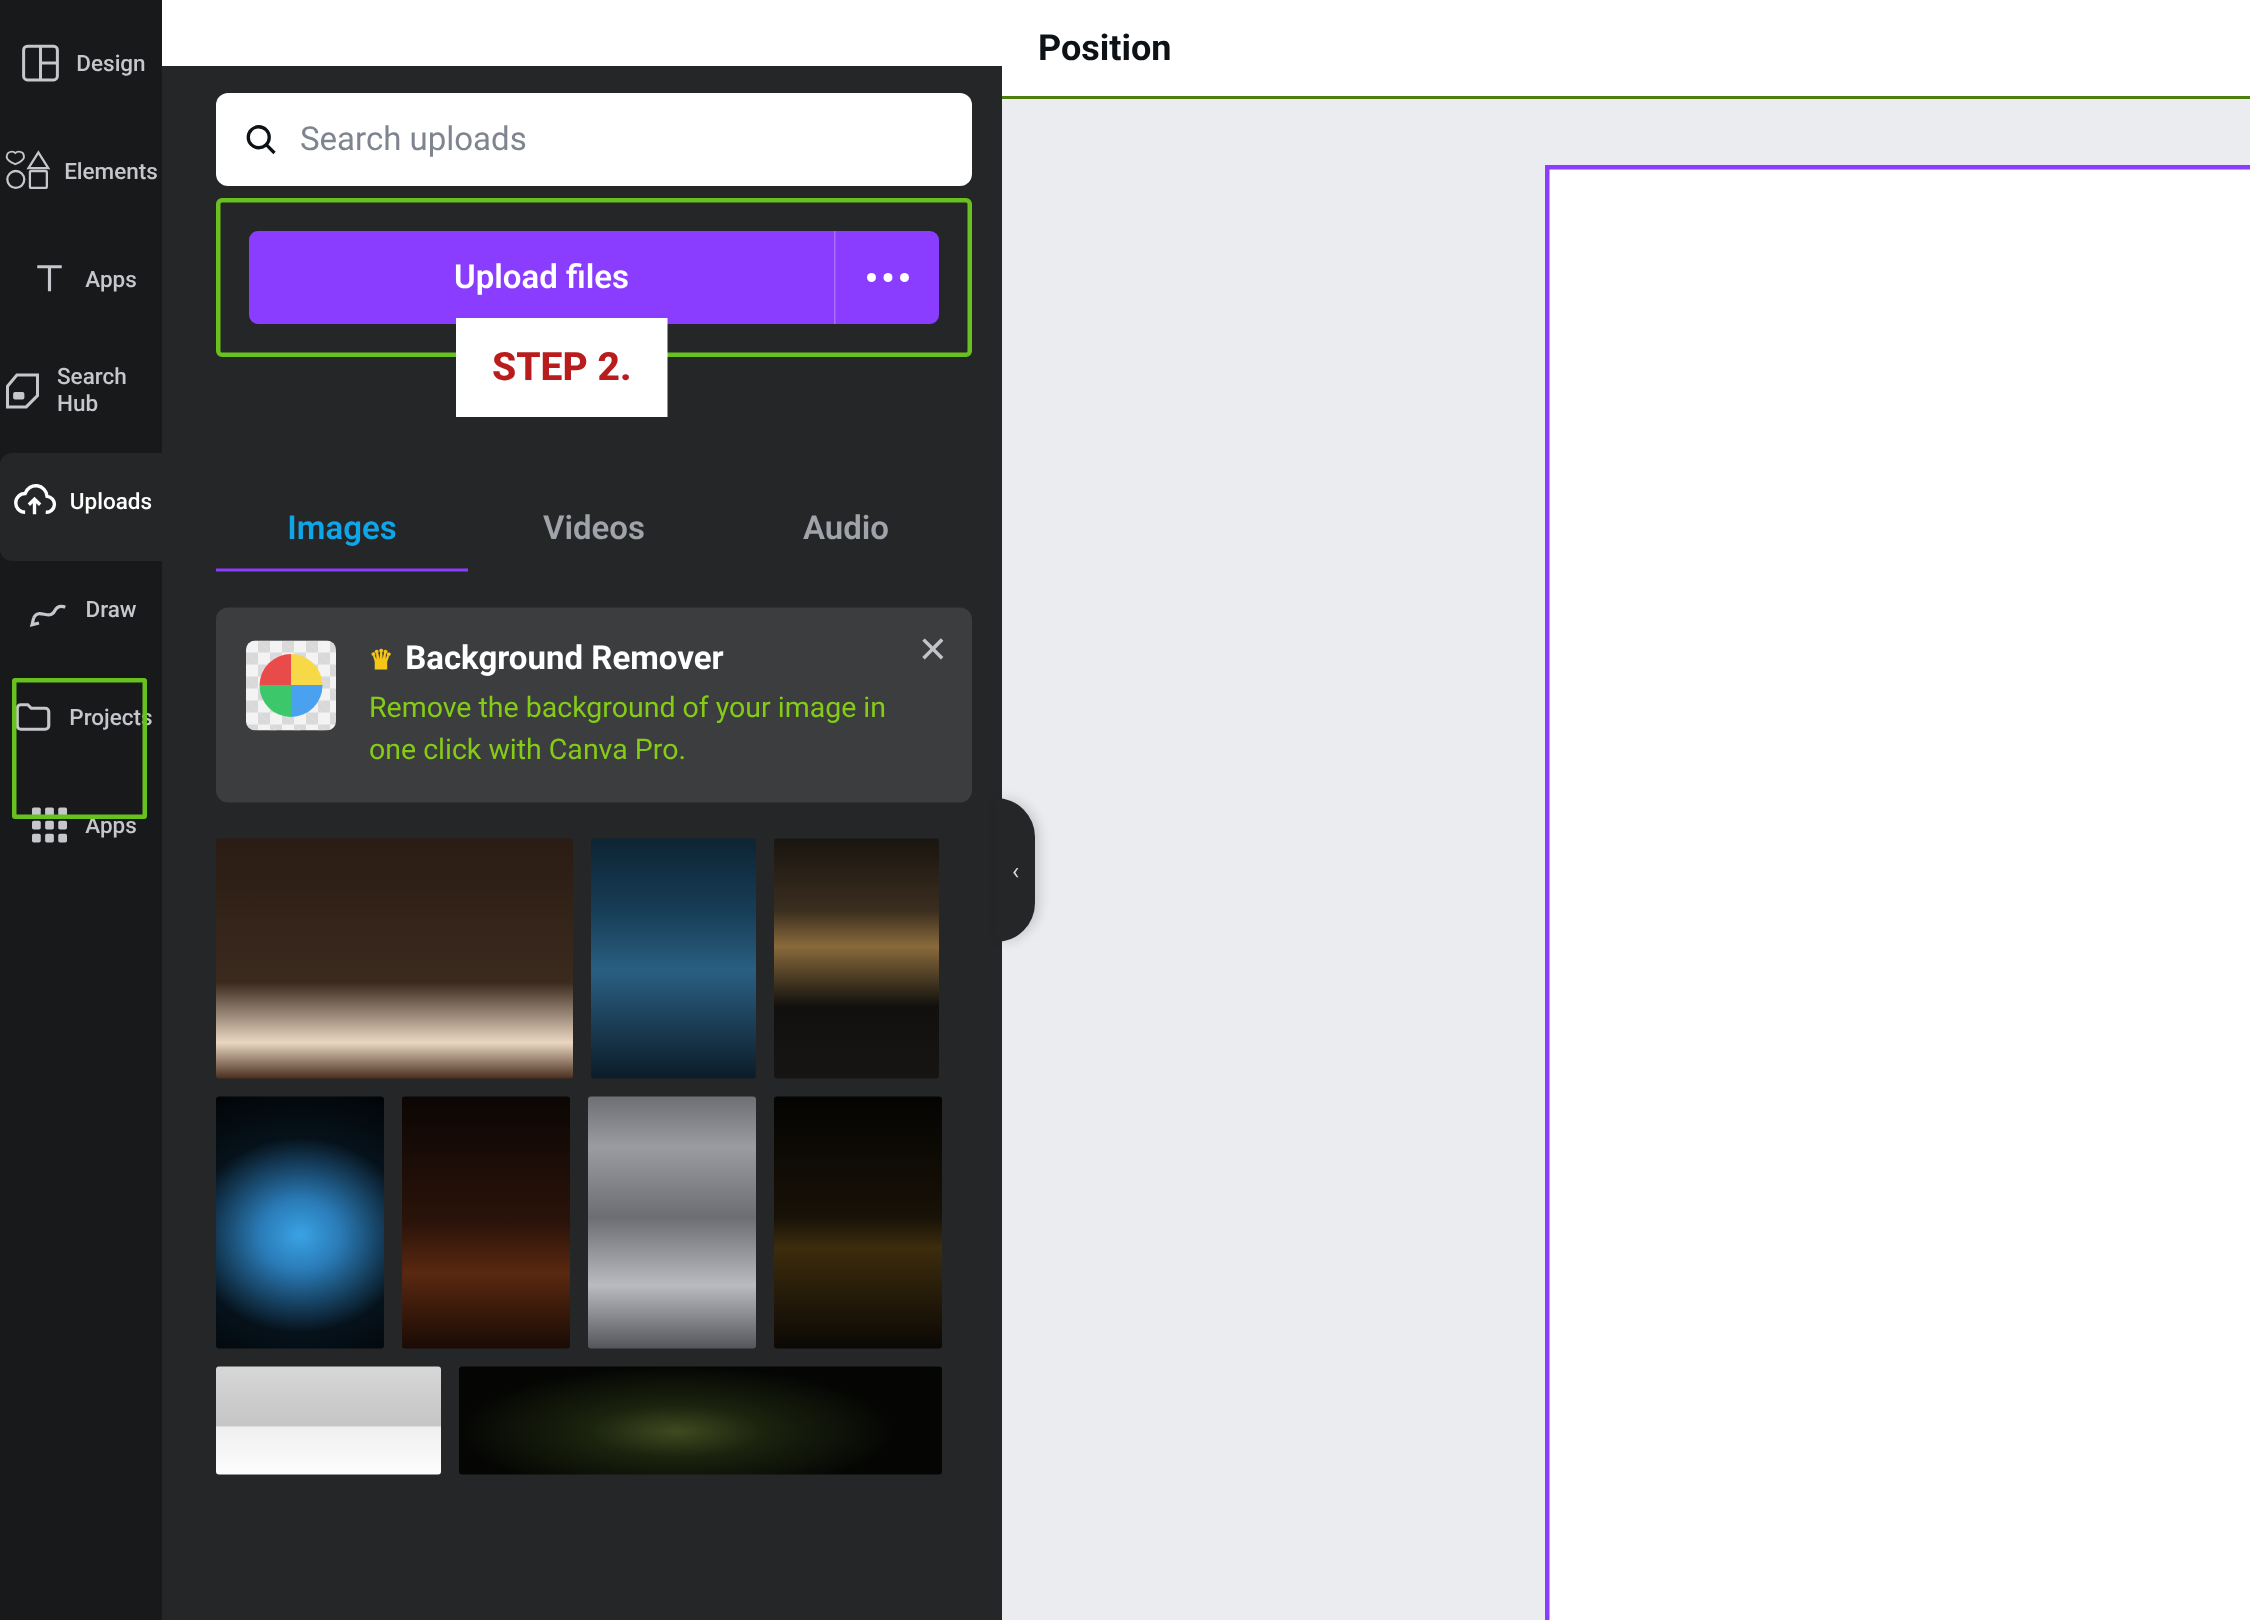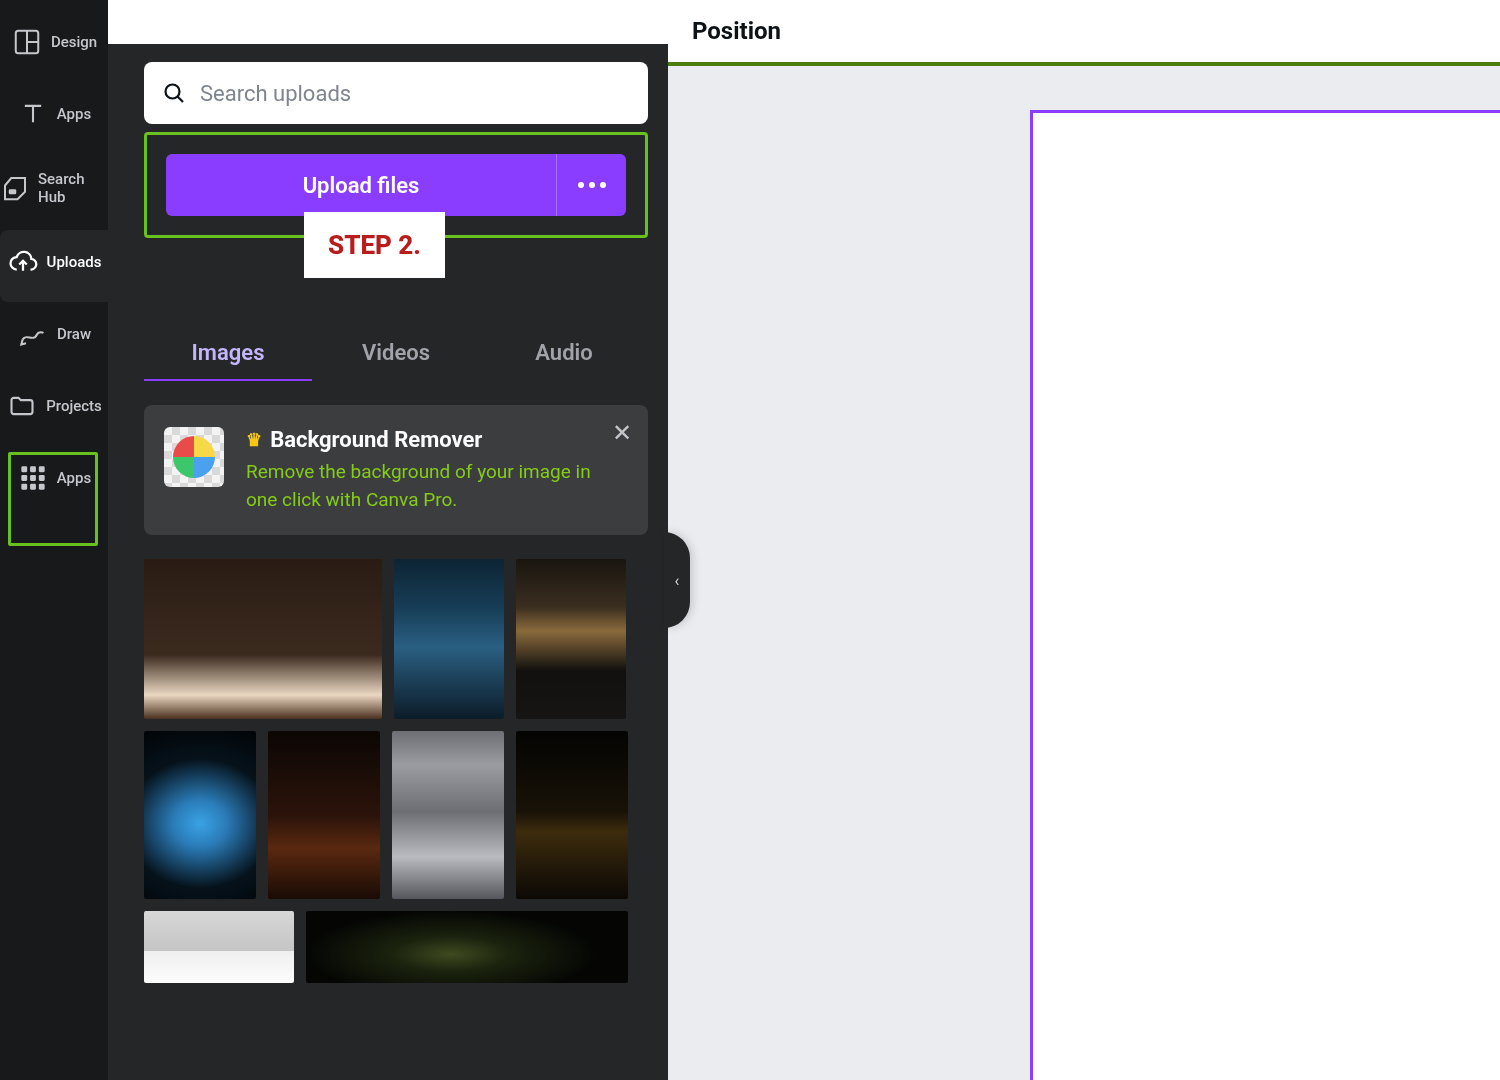--- a/index.html
+++ b/index.html
@@ -22,21 +22,21 @@
 
   .upload-wrap { margin-top: 8px; border: 3px solid #69c120; border-radius: 4px; padding: 19px; }
   .upload-btn { background: #8b3dff; color: #fff; border-radius: 6px; height: 62px; display: flex; align-items: center; cursor: pointer; position: relative; }
   .upload-btn .main { flex: 1; display: flex; align-items: center; justify-content: center; font-size: 22px; font-weight: 600; }
   .upload-btn .more { width: 70px; display: flex; align-items: center; justify-content: center; border-left: 1px solid rgba(255,255,255,.25); height: 100%; }
   .more-dots { display: flex; gap: 5px; }
   .more-dots span { width: 6px; height: 6px; background: #fff; border-radius: 50%; }
 
   .tabs { display: flex; margin-top: 88px; }
   .tab { flex: 1; text-align: center; color: #a0a3aa; font-size: 22px; font-weight: 600; padding: 14px 0; cursor: pointer; border-bottom: 2px solid transparent; }
-  .tab.active { color: #c4b5fd; border-bottom-color: #8b3dff; }
+  .tab.active { color: #0ea5e9; border-bottom-color: #8b3dff; }
 
   .bg-remover { margin-top: 24px; background: #3c3d3f; border-radius: 8px; padding: 22px 22px 22px 20px; display: flex; gap: 22px; position: relative; }
   .bg-remover .icon-box { width: 60px; height: 60px; border-radius: 6px; background:
       linear-gradient(45deg,#d9d9d9 25%,transparent 25%,transparent 75%,#d9d9d9 75%),
       linear-gradient(45deg,#d9d9d9 25%,#f3f3f3 25%,#f3f3f3 75%,#d9d9d9 75%);
     background-size: 16px 16px; background-position: 0 0, 8px 8px;
     display:flex; align-items:center; justify-content:center; flex-shrink:0;}
   .beach-ball { width:42px;height:42px;border-radius:50%;
     background: conic-gradient(#f7d948 0 90deg,#4aa1f0 90deg 180deg,#3cc76a 180deg 270deg,#e94b4b 270deg 360deg);}
   .bg-remover .txt .title { color:#fff; font-size:22px; font-weight:700; display:flex; align-items:center; gap:8px;}
@@ -63,21 +63,21 @@
 
   .t3a{width:150px;height:72px;background:linear-gradient(180deg,#d7d7d7,#c5c5c5 55%, #efefef 56%, #fdfdfd 100%);}
   .t3b{width:322px;height:72px;background:radial-gradient(60% 80% at 45% 60%, #3f4a20 0%, #1b230e 30%, #050604 75%);}
 
   
   .collapse-handle { position: absolute; right: -22px; top: 488px; width: 26px; height: 96px; background:#252627; border-radius: 0 40px 40px 0; display:flex; align-items:center; justify-content:center; color:#d5d7db; cursor:pointer; box-shadow: 3px 0 8px rgba(0,0,0,.15);}
   .chev { font-size:16px; }
 
   
   .canvas-area { flex:1; display:flex; flex-direction:column; background:#fff; }
-  .toolbar { height: 66px; display:flex; align-items:center; padding: 0 24px; border-bottom:4px solid #4d7c0f; }
+  .toolbar { height: 66px; display:flex; align-items:center; padding: 0 24px; border-bottom:2px solid #4d7c0f; }
   .toolbar .pos-btn { font-size:24px; font-weight:700; color:#0d1216; cursor:pointer;}
   .workspace { flex:1; background:#ebecf0; display:flex; align-items:flex-start; justify-content:flex-end; padding: 44px 0 0 0; overflow:hidden;}
   .page-frame { width: 720px; height: 1010px; background:#fff; border:3px solid #8b3dff; margin-right:-250px;}
 
   svg { display:block; }
 </style>
 </head>
 <body>
 
 <div class="nav-rail">
@@ -86,20 +86,31 @@
     <div class="icon">
       <svg width="30" height="30" viewBox="0 0 24 24" fill="none" stroke="#c5c7cc" stroke-width="1.6">
         <rect x="3" y="3" width="18" height="18" rx="2"></rect>
           <line x1="12" y1="3" x2="12" y2="21"></line>
           <line x1="12" y1="12" x2="21" y2="12"></line>
       </svg>
     </div>
     <span class="label">Design</span>
   </div>
 
+  <div class="nav-item">
+    <div class="icon">
+      <svg width="32" height="30" viewBox="0 0 34 28" fill="none" stroke="#c5c7cc" stroke-width="1.6">
+        <circle cx="8" cy="20" r="6"></circle>
+          <rect x="18" y="14" width="12" height="12" rx="1"></rect>
+        <path d="M17 12 L24 0.8 L31 12 Z"></path>
+        <path d="M3 6 C3 3 5 1.5 7.5 1.5 C9 1.5 10.2 2.6 10.2 2.6 C10.2 2.6 11.4 1.5 12.9 1.5 C15.4 1.5 17.4 3 17.4 6 C17.4 9 10.2 12 10.2 12 C10.2 12 3 9 3 6 Z" transform="translate(-1,-1) scale(.85)"></path>
+      </svg>
+    </div>
+    <span class="label">Elements</span>
+  </div>
 
   <div class="nav-item">
     <div class="icon">
       <svg width="28" height="28" viewBox="0 0 24 24" fill="none" stroke="#c5c7cc" stroke-width="1.8">
         <path d="M5 5h14M12 5v14"></path>
       </svg>
     </div>
     <span class="label">Apps</span>
   </div>
 

